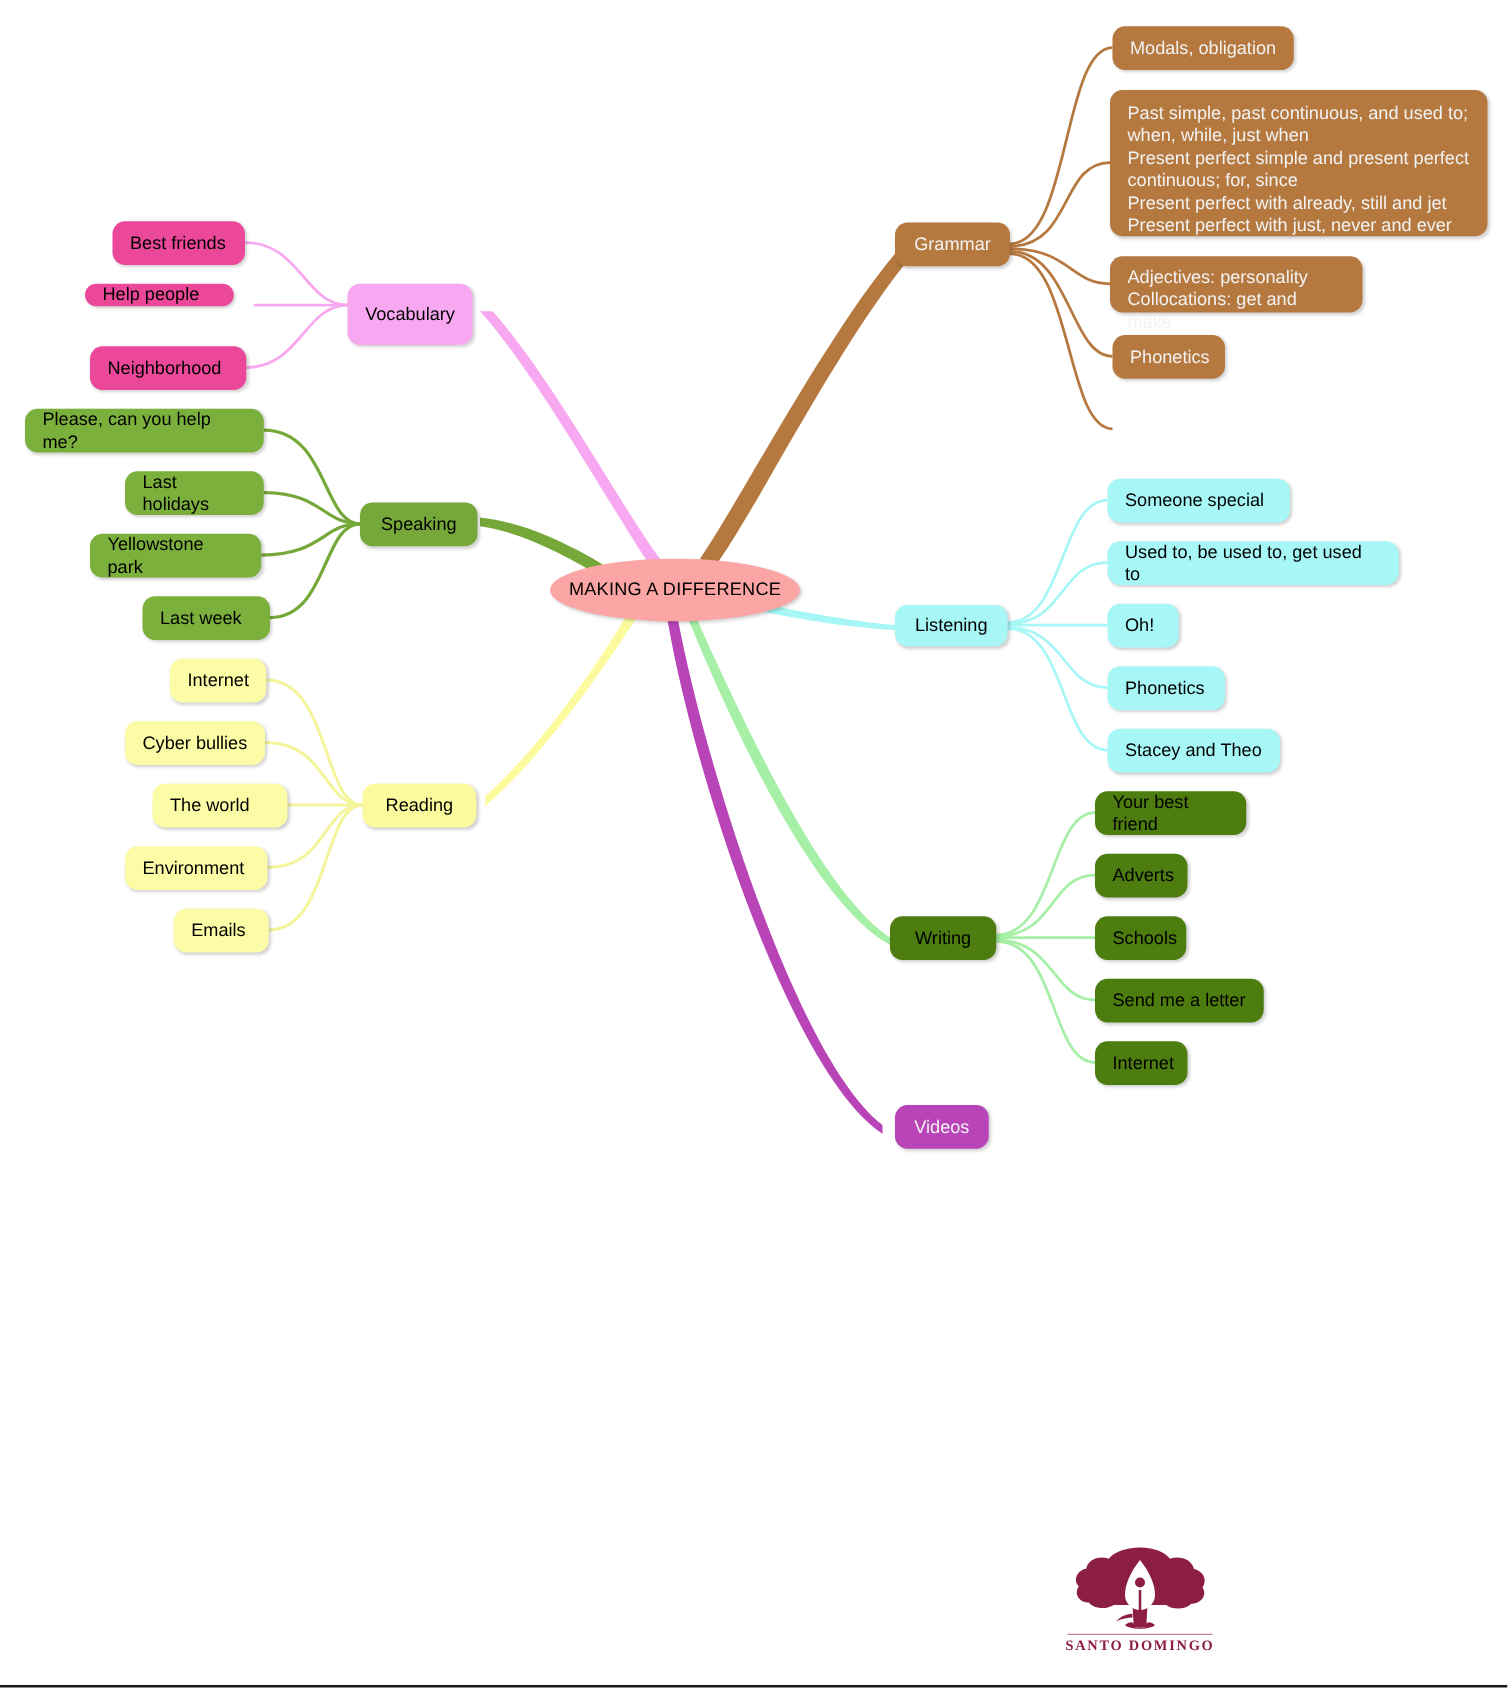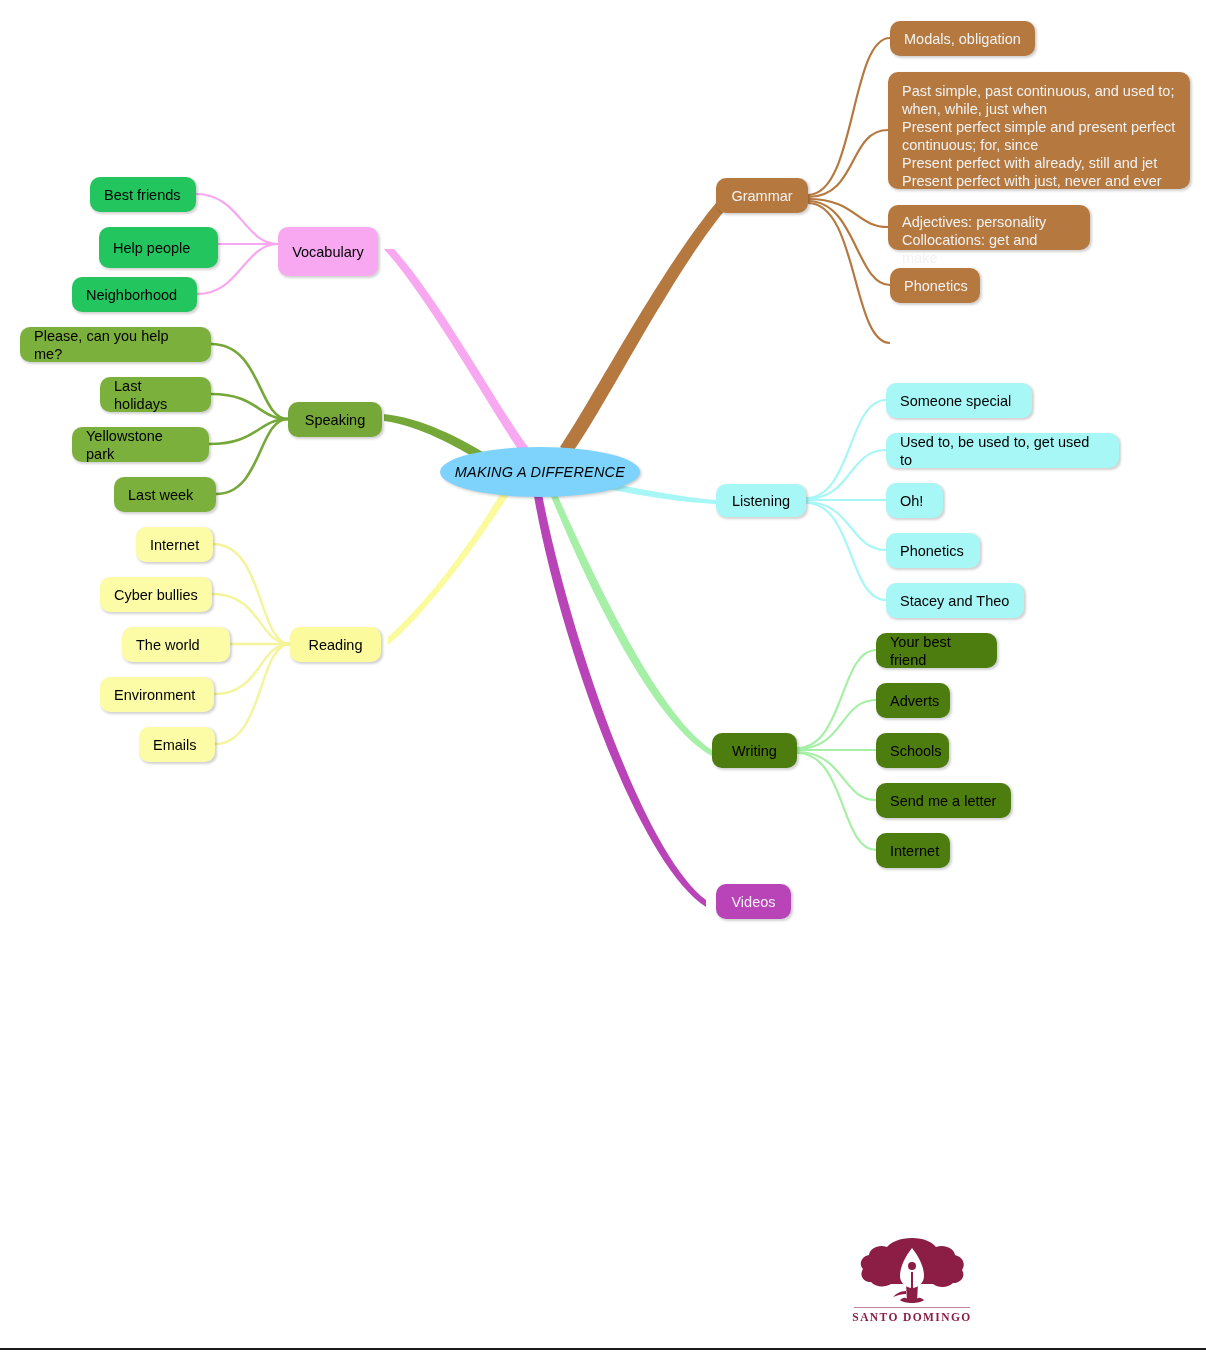--- a/index.html
+++ b/index.html
@@ -23,30 +23,30 @@
   .node.ellipse{
     border-radius:50%;justify-content:center;
     font-size:14.5px;letter-spacing:.2px;
     box-shadow:1.5px 1.5px 3px rgba(0,0,0,0.2);
   }
   .node.light-text{color:#f2f2f2;}
   .node.center-text{justify-content:center;}
 
   
   .c-vocab   {background:#f7a8f0;}
-  .c-vocab-l {background:#22c55e;}
+  .c-vocab-l {background:#ec4899;}
   .c-speak   {background:#76a839;}
   .c-speak-l {background:#7cb03d;}
   .c-read    {background:#fbfb9e;}
   .c-read-l  {background:#fcfca6;}
   .c-gram    {background:#b5793f;}
   .c-listen  {background:#a8f7f7;}
   .c-write   {background:#4d7c0f;}
   .c-video   {background:#b844b8;}
-  .c-root    {background:#7dd3fc;font-style:italic;}
+  .c-root    {background:#fca5a5;}
 
   
   #logo{position:absolute;left:848px;top:1236px;width:128px;height:92px;}
   #logo svg{display:block;}
   #logo .wordmark{
     font-family:"Liberation Serif",serif;
     font-size:11.5px;letter-spacing:1.4px;font-weight:bold;
     color:#8c1d44;text-align:center;margin-top:2px;
   }
   #logo .rule{height:1px;background:#8c1d44;opacity:.55;margin:1px 6px 3px 6px;}
@@ -122,21 +122,21 @@
   <div class="node ellipse c-root center-text" style="left:440px;top:447px;width:200px;height:50px;">
     <span>MAKING A DIFFERENCE</span>
   </div>
 
   <div class="node c-vocab" style="left:278px;top:227px;width:100px;height:49px;justify-content:center;">
     <span>Vocabulary</span>
   </div>
   <div class="node c-vocab-l" style="left:90px;top:177px;width:106px;height:35px;">
     <span>Best friends</span>
   </div>
-  <div class="node c-vocab-l" style="left:99px;top:227px;width:119px;height:41px;">
+  <div class="node c-vocab-l" style="left:68px;top:227px;width:119px;height:18px;">
     <span>Help people</span>
   </div>
   <div class="node c-vocab-l" style="left:72px;top:277px;width:125px;height:35px;">
     <span>Neighborhood</span>
   </div>
 
   <div class="node c-speak" style="left:288px;top:402px;width:94px;height:35px;justify-content:center;">
     <span>Speaking</span>
   </div>
   <div class="node c-speak-l" style="left:20px;top:327px;width:191px;height:35px;">

